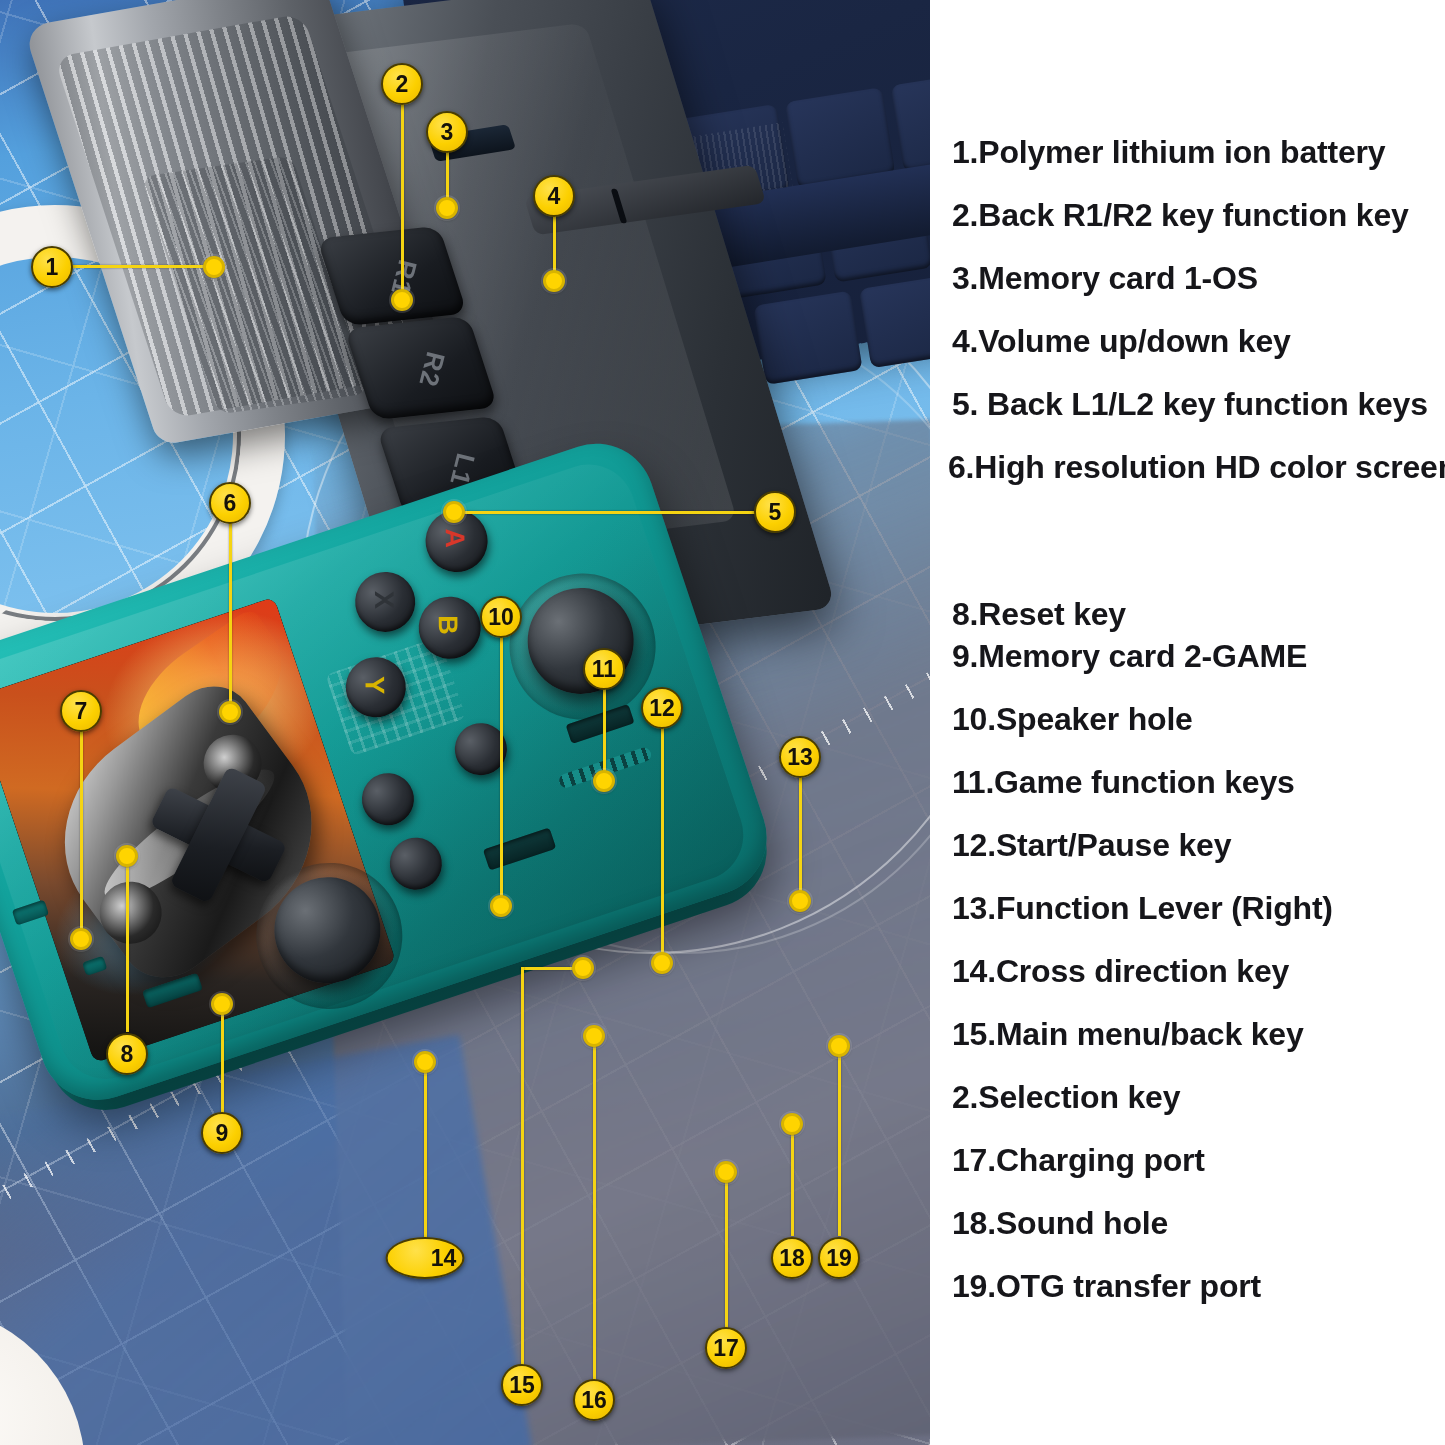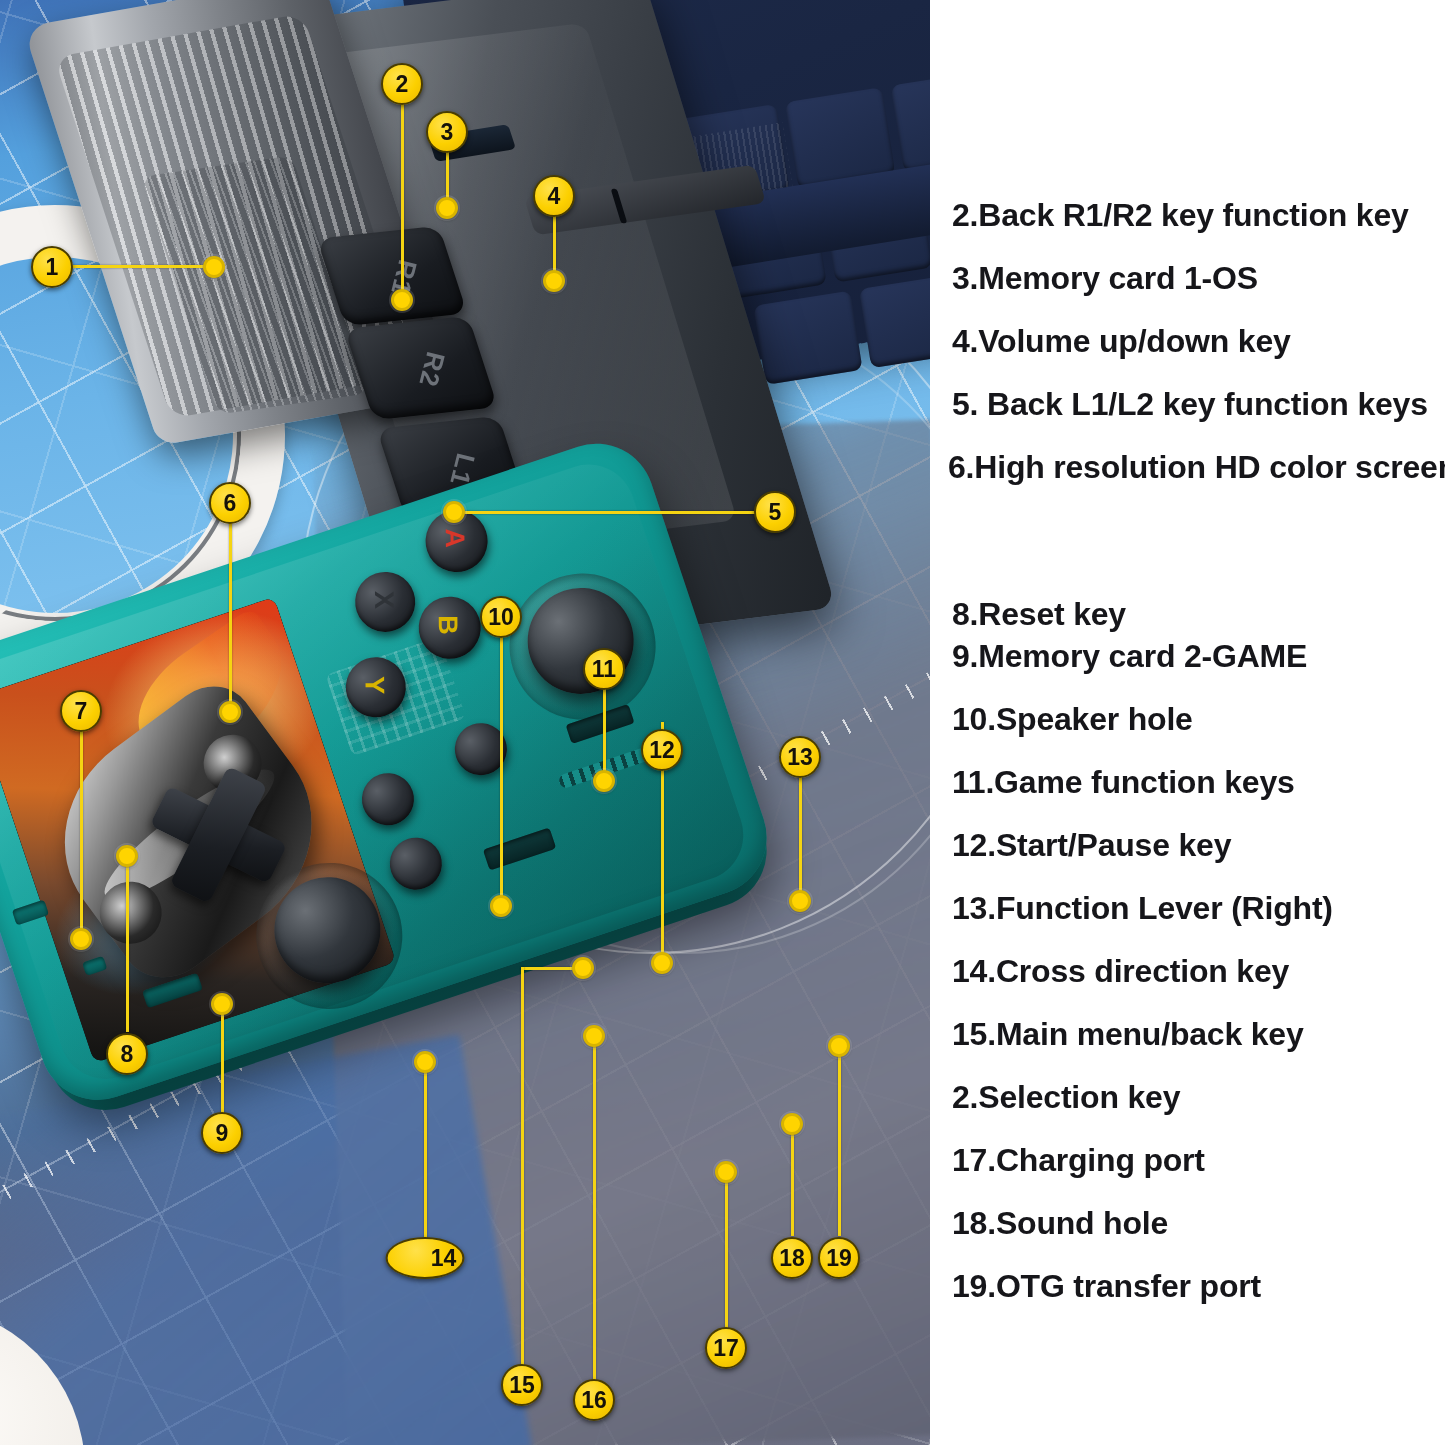--- a/index.html
+++ b/index.html
@@ -319,21 +319,21 @@
       <div class="cline" style="left:500px;top:630px;width:3px;height:274px;"></div>
       <div class="cdot" style="left:501px;top:906px;"></div>
       <div class="cbadge" style="left:501px;top:617px;">10</div>
 
       <div class="cline" style="left:603px;top:684px;width:3px;height:96px;"></div>
       <div class="cdot" style="left:604px;top:781px;"></div>
       <div class="cbadge" style="left:604px;top:669px;">11</div>
 
       <div class="cline" style="left:661px;top:722px;width:3px;height:240px;"></div>
       <div class="cdot" style="left:662px;top:963px;"></div>
-      <div class="cbadge" style="left:662px;top:750px;">12</div>
+      <div class="cbadge" style="left:662px;top:708px;">12</div>
 
       <div class="cline" style="left:799px;top:772px;width:3px;height:128px;"></div>
       <div class="cdot" style="left:800px;top:901px;"></div>
       <div class="cbadge" style="left:800px;top:757px;">13</div>
 
       <div class="cline" style="left:424px;top:1062px;width:3px;height:186px;"></div>
       <div class="cdot" style="left:425px;top:1062px;"></div>
       <div class="cbadge" style="left:425px;top:1258px;padding-left:37px;">14</div>
 
       <div class="cline" style="left:521px;top:967px;width:60px;height:3px;"></div>
@@ -354,20 +354,21 @@
       <div class="cbadge" style="left:792px;top:1258px;">18</div>
 
       <div class="cline" style="left:838px;top:1046px;width:3px;height:190px;"></div>
       <div class="cdot" style="left:839px;top:1046px;"></div>
       <div class="cbadge" style="left:839px;top:1258px;">19</div>
 
     </div>
   </div>
 
   <div id="legend">
+    <div class="leg-item" style="top:134px;">1.Polymer lithium ion battery</div>
     <div class="leg-item" style="top:197px;">2.Back R1/R2 key function key</div>
     <div class="leg-item" style="top:260px;">3.Memory card 1-OS</div>
     <div class="leg-item" style="top:323px;">4.Volume up/down key</div>
     <div class="leg-item" style="top:386px;">5. Back L1/L2 key function keys</div>
     <div class="leg-item" style="top:449px;left:18px;">6.High resolution HD color screen</div>
     <div class="leg-item" style="top:575px;margin-top:21px;">8.Reset key</div>
     <div class="leg-item" style="top:638px;">9.Memory card 2-GAME</div>
     <div class="leg-item" style="top:701px;">10.Speaker hole</div>
     <div class="leg-item" style="top:764px;">11.Game function keys</div>
     <div class="leg-item" style="top:827px;">12.Start/Pause key</div>

